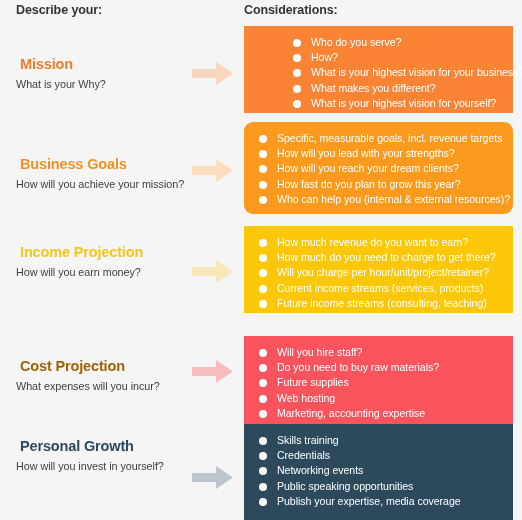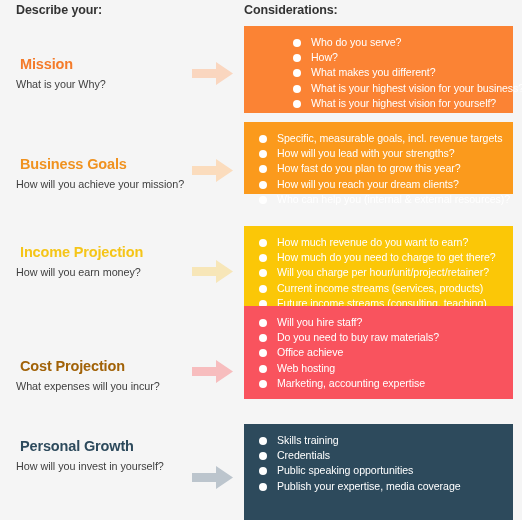--- a/index.html
+++ b/index.html
@@ -100,40 +100,40 @@
     </div>
     <div class="arrow" style="top: 62px;">
       <svg viewBox="0 0 41 23" xmlns="http://www.w3.org/2000/svg">
         <path d="M0 7 H24 V0 L41 11.5 L24 23 V16 H0 Z" fill="#fad6bf"></path>
       </svg>
     </div>
     <div class="panel" style="top: 26px; height: 87px; background: rgb(251, 131, 52); padding-left: 48px;">
       <ul class="bullet-list">
         <li class="bullet-item"><span class="bullet-dot"></span><span>Who do you serve?</span></li>
         <li class="bullet-item"><span class="bullet-dot"></span><span>How?</span></li>
+        <li class="bullet-item"><span class="bullet-dot"></span><span>What is your highest vision for your business?</span></li>
         <li class="bullet-item"><span class="bullet-dot"></span><span>What makes you different?</span></li>
-        <li class="bullet-item"><span class="bullet-dot"></span><span>What is your highest vision for your business?</span></li>
         <li class="bullet-item"><span class="bullet-dot"></span><span>What is your highest vision for yourself?</span></li>
       </ul>
     </div>
     <div class="row-left" style="top: 152px;">
       <div class="row-title" style="color: rgb(240, 146, 31);">Business Goals</div>
       <div class="row-sub">How will you achieve your mission?</div>
     </div>
     <div class="arrow" style="top: 159px;">
       <svg viewBox="0 0 41 23" xmlns="http://www.w3.org/2000/svg">
         <path d="M0 7 H24 V0 L41 11.5 L24 23 V16 H0 Z" fill="#fbdcbd"></path>
       </svg>
     </div>
-    <div class="panel" style="top: 122px; height: 72px; background: rgb(251, 154, 28);">
+    <div class="panel" style="top: 122px; height: 92px; background: rgb(251, 154, 28); border-radius: 9px;">
       <ul class="bullet-list">
         <li class="bullet-item"><span class="bullet-dot"></span><span>Specific, measurable goals, incl. revenue targets</span></li>
         <li class="bullet-item"><span class="bullet-dot"></span><span>How will you lead with your strengths?</span></li>
+        <li class="bullet-item"><span class="bullet-dot"></span><span>How will you reach your dream clients?</span></li>
         <li class="bullet-item"><span class="bullet-dot"></span><span>How fast do you plan to grow this year?</span></li>
-        <li class="bullet-item"><span class="bullet-dot"></span><span>How will you reach your dream clients?</span></li>
         <li class="bullet-item"><span class="bullet-dot"></span><span>Who can help you (internal &amp; external resources)?</span></li>
       </ul>
     </div>
     <div class="row-left" style="top: 240px;">
       <div class="row-title" style="color: rgb(245, 197, 24);">Income Projection</div>
       <div class="row-sub">How will you earn money?</div>
     </div>
     <div class="arrow" style="top: 260px;">
       <svg viewBox="0 0 41 23" xmlns="http://www.w3.org/2000/svg">
         <path d="M0 7 H24 V0 L41 11.5 L24 23 V16 H0 Z" fill="#f7e6b8"></path>
@@ -150,39 +150,40 @@
     </div>
     <div class="row-left" style="top: 354px;">
       <div class="row-title" style="color: #a16207;">Cost Projection</div>
       <div class="row-sub">What expenses will you incur?</div>
     </div>
     <div class="arrow" style="top: 360px;">
       <svg viewBox="0 0 41 23" xmlns="http://www.w3.org/2000/svg">
         <path d="M0 7 H24 V0 L41 11.5 L24 23 V16 H0 Z" fill="#f7bdbe"></path>
       </svg>
     </div>
-    <div class="panel" style="top: 306px; height: 93px; background: rgb(249, 83, 94);">
+    <div class="panel" style="top: 336px; height: 93px; background: rgb(249, 83, 94);">
       <ul class="bullet-list">
         <li class="bullet-item"><span class="bullet-dot"></span><span>Will you hire staff?</span></li>
         <li class="bullet-item"><span class="bullet-dot"></span><span>Do you need to buy raw materials?</span></li>
-        <li class="bullet-item"><span class="bullet-dot"></span><span>Office achieve</span></li>
+        <li class="bullet-item"><span class="bullet-dot"></span><span>Future supplies</span></li>
         <li class="bullet-item"><span class="bullet-dot"></span><span>Web hosting</span></li>
         <li class="bullet-item"><span class="bullet-dot"></span><span>Marketing, accounting expertise</span></li>
       </ul>
     </div>
     <div class="row-left" style="top: 434px;">
       <div class="row-title" style="color: rgb(45, 74, 92);">Personal Growth</div>
       <div class="row-sub">How will you invest in yourself?</div>
     </div>
     <div class="arrow" style="top: 466px;">
       <svg viewBox="0 0 41 23" xmlns="http://www.w3.org/2000/svg">
         <path d="M0 7 H24 V0 L41 11.5 L24 23 V16 H0 Z" fill="#bcc5cd"></path>
       </svg>
     </div>
     <div class="panel" style="top: 424px; height: 96px; background: rgb(45, 74, 92);">
       <ul class="bullet-list">
         <li class="bullet-item"><span class="bullet-dot"></span><span>Skills training</span></li>
         <li class="bullet-item"><span class="bullet-dot"></span><span>Credentials</span></li>
+        <li class="bullet-item"><span class="bullet-dot"></span><span>Networking events</span></li>
         <li class="bullet-item"><span class="bullet-dot"></span><span>Public speaking opportunities</span></li>
         <li class="bullet-item"><span class="bullet-dot"></span><span>Publish your expertise, media coverage</span></li>
       </ul>
     </div>
   </div>
 
 </body></html>

